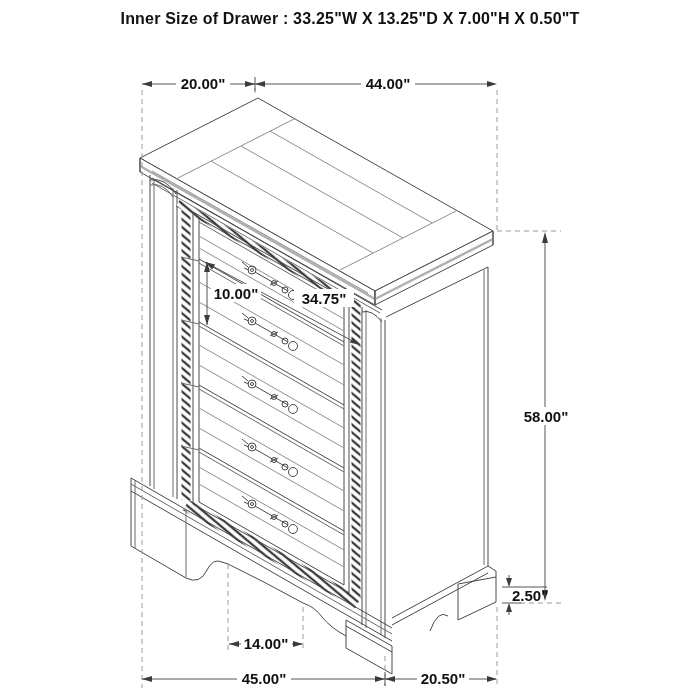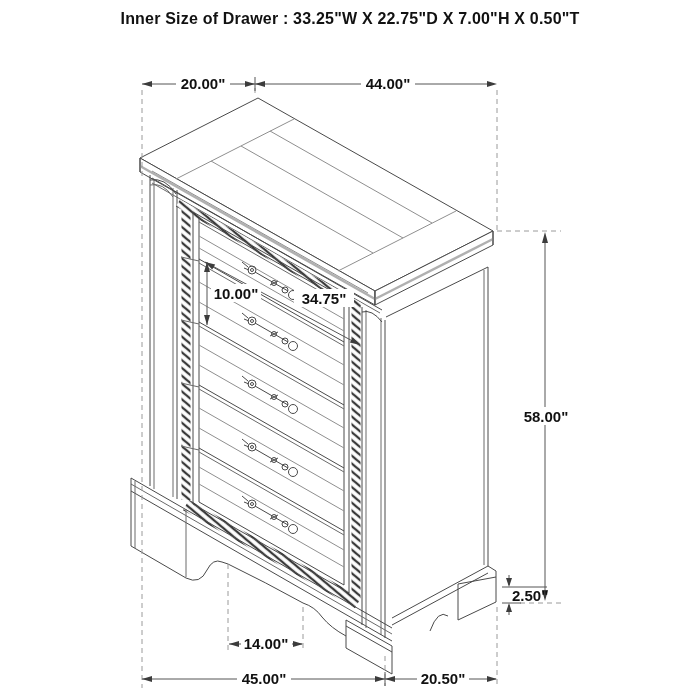--- a/index.html
+++ b/index.html
@@ -16,21 +16,21 @@
   .dash{stroke:#9a9a9a;stroke-width:1;fill:none;stroke-dasharray:5 4;}
   .arw{fill:#3c3c3c;stroke:none;}
   .dimtxt{font:bold 15px "Liberation Sans",sans-serif;fill:#111;}
   .bg{fill:#fff;}
   .wfill{fill:#fff;stroke:#4a4a4a;stroke-width:1;}
 </style>
 </head>
 <body>
 
 <div class="page">
-  <div class="title">Inner Size of Drawer : 33.25"W X 22.75"D X 7.00"H X 0.50"T</div>
+  <div class="title">Inner Size of Drawer : 33.25"W X 13.25"D X 7.00"H X 0.50"T</div>
 
   <svg width="700" height="700" viewBox="0 0 700 700">
     <defs>
       <pattern id="rope" width="6" height="6" patternUnits="userSpaceOnUse" patternTransform="rotate(40)">
         <rect width="6" height="6" fill="#ffffff"></rect>
         <path d="M0,3 H6" stroke="#3a3a3a" stroke-width="2.3"></path>
       </pattern>
     </defs>
 
     <g>

